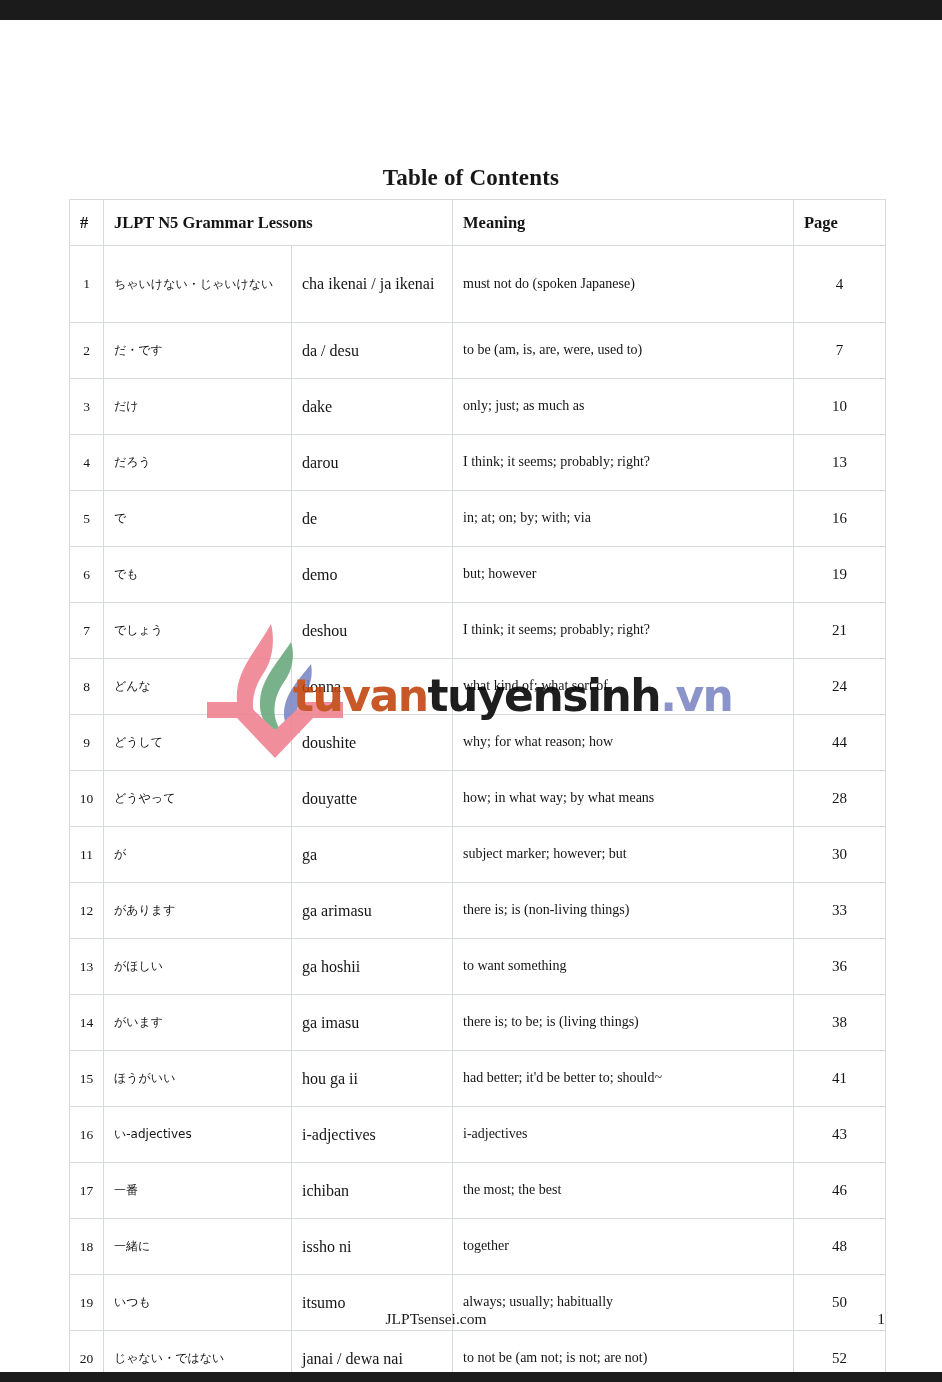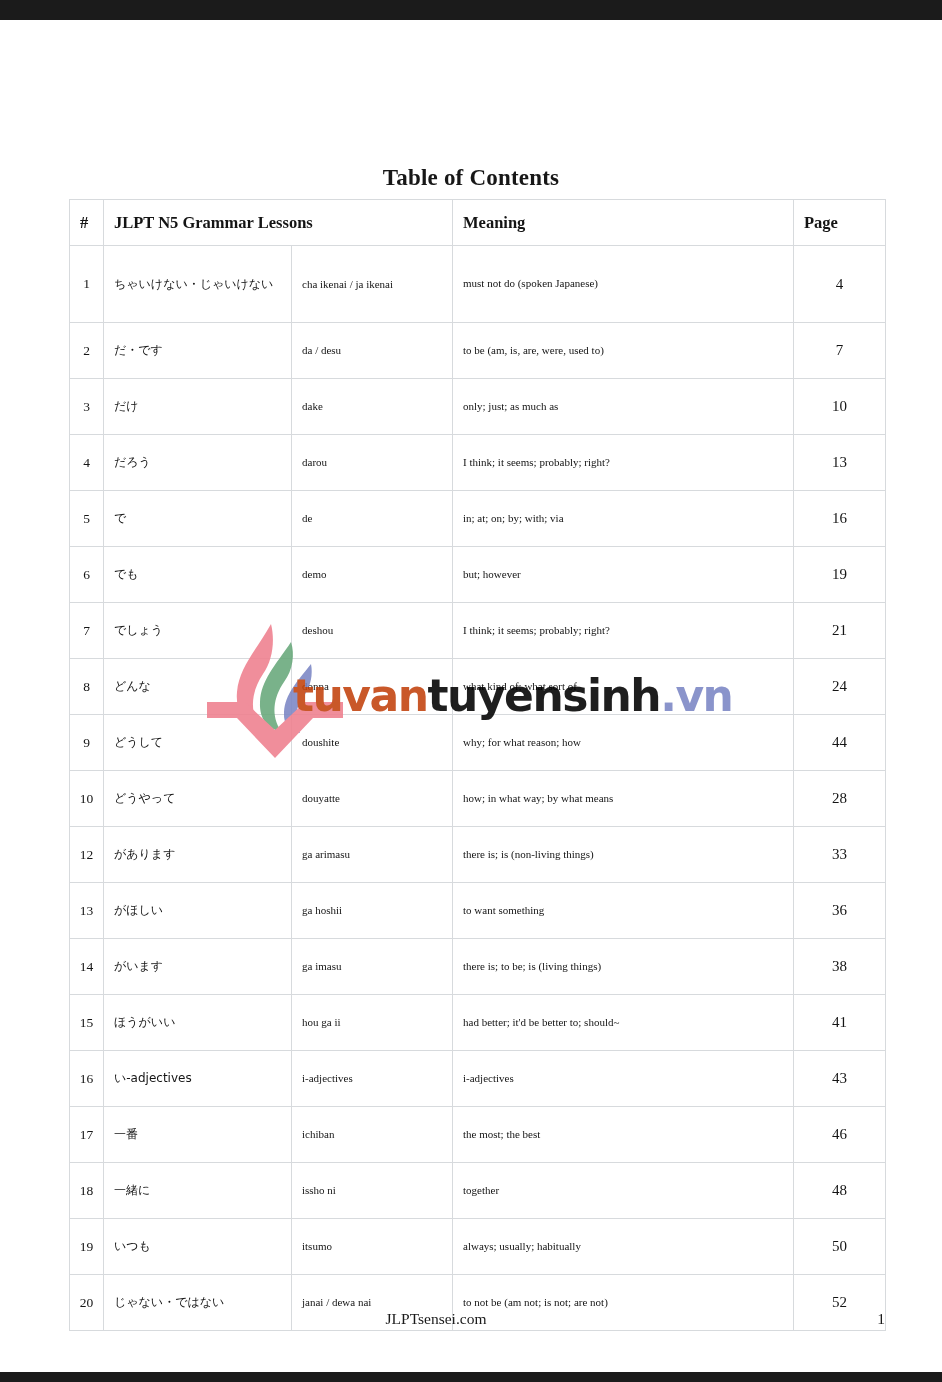--- a/index.html
+++ b/index.html
@@ -81,25 +81,25 @@
     padding: 0;
   }
   td.cell-jp {
     font-size: 12px;
     font-family: "DejaVu Sans", "Liberation Sans", sans-serif;
     line-height: 1.55;
     padding-top: 7px;
     padding-bottom: 7px;
   }
   td.cell-romaji {
-    font-size: 11px;
+    font-size: 16px;
     line-height: 1.5;
   }
   td.cell-mean {
-    font-size: 11px;
+    font-size: 14px;
     line-height: 1.45;
   }
   td.cell-page {
     text-align: center;
     font-size: 15px;
   }
   tr.row-tall td { height: 62px; }
   tr.row-std td  { height: 41px; }
 
   .footer {
@@ -247,20 +247,27 @@
             <td class="cell-page">44</td>
           </tr>
           <tr class="row-std">
             <td class="cell-num">10</td>
             <td class="cell-jp">どうやって</td>
             <td class="cell-romaji">douyatte</td>
             <td class="cell-mean">how; in what way; by what means</td>
             <td class="cell-page">28</td>
           </tr>
           <tr class="row-std">
+            <td class="cell-num">11</td>
+            <td class="cell-jp">が</td>
+            <td class="cell-romaji">ga</td>
+            <td class="cell-mean">subject marker; however; but</td>
+            <td class="cell-page">30</td>
+          </tr>
+          <tr class="row-std">
             <td class="cell-num">12</td>
             <td class="cell-jp">があります</td>
             <td class="cell-romaji">ga arimasu</td>
             <td class="cell-mean">there is; is (non-living things)</td>
             <td class="cell-page">33</td>
           </tr>
           <tr class="row-std">
             <td class="cell-num">13</td>
             <td class="cell-jp">がほしい</td>
             <td class="cell-romaji">ga hoshii</td>

